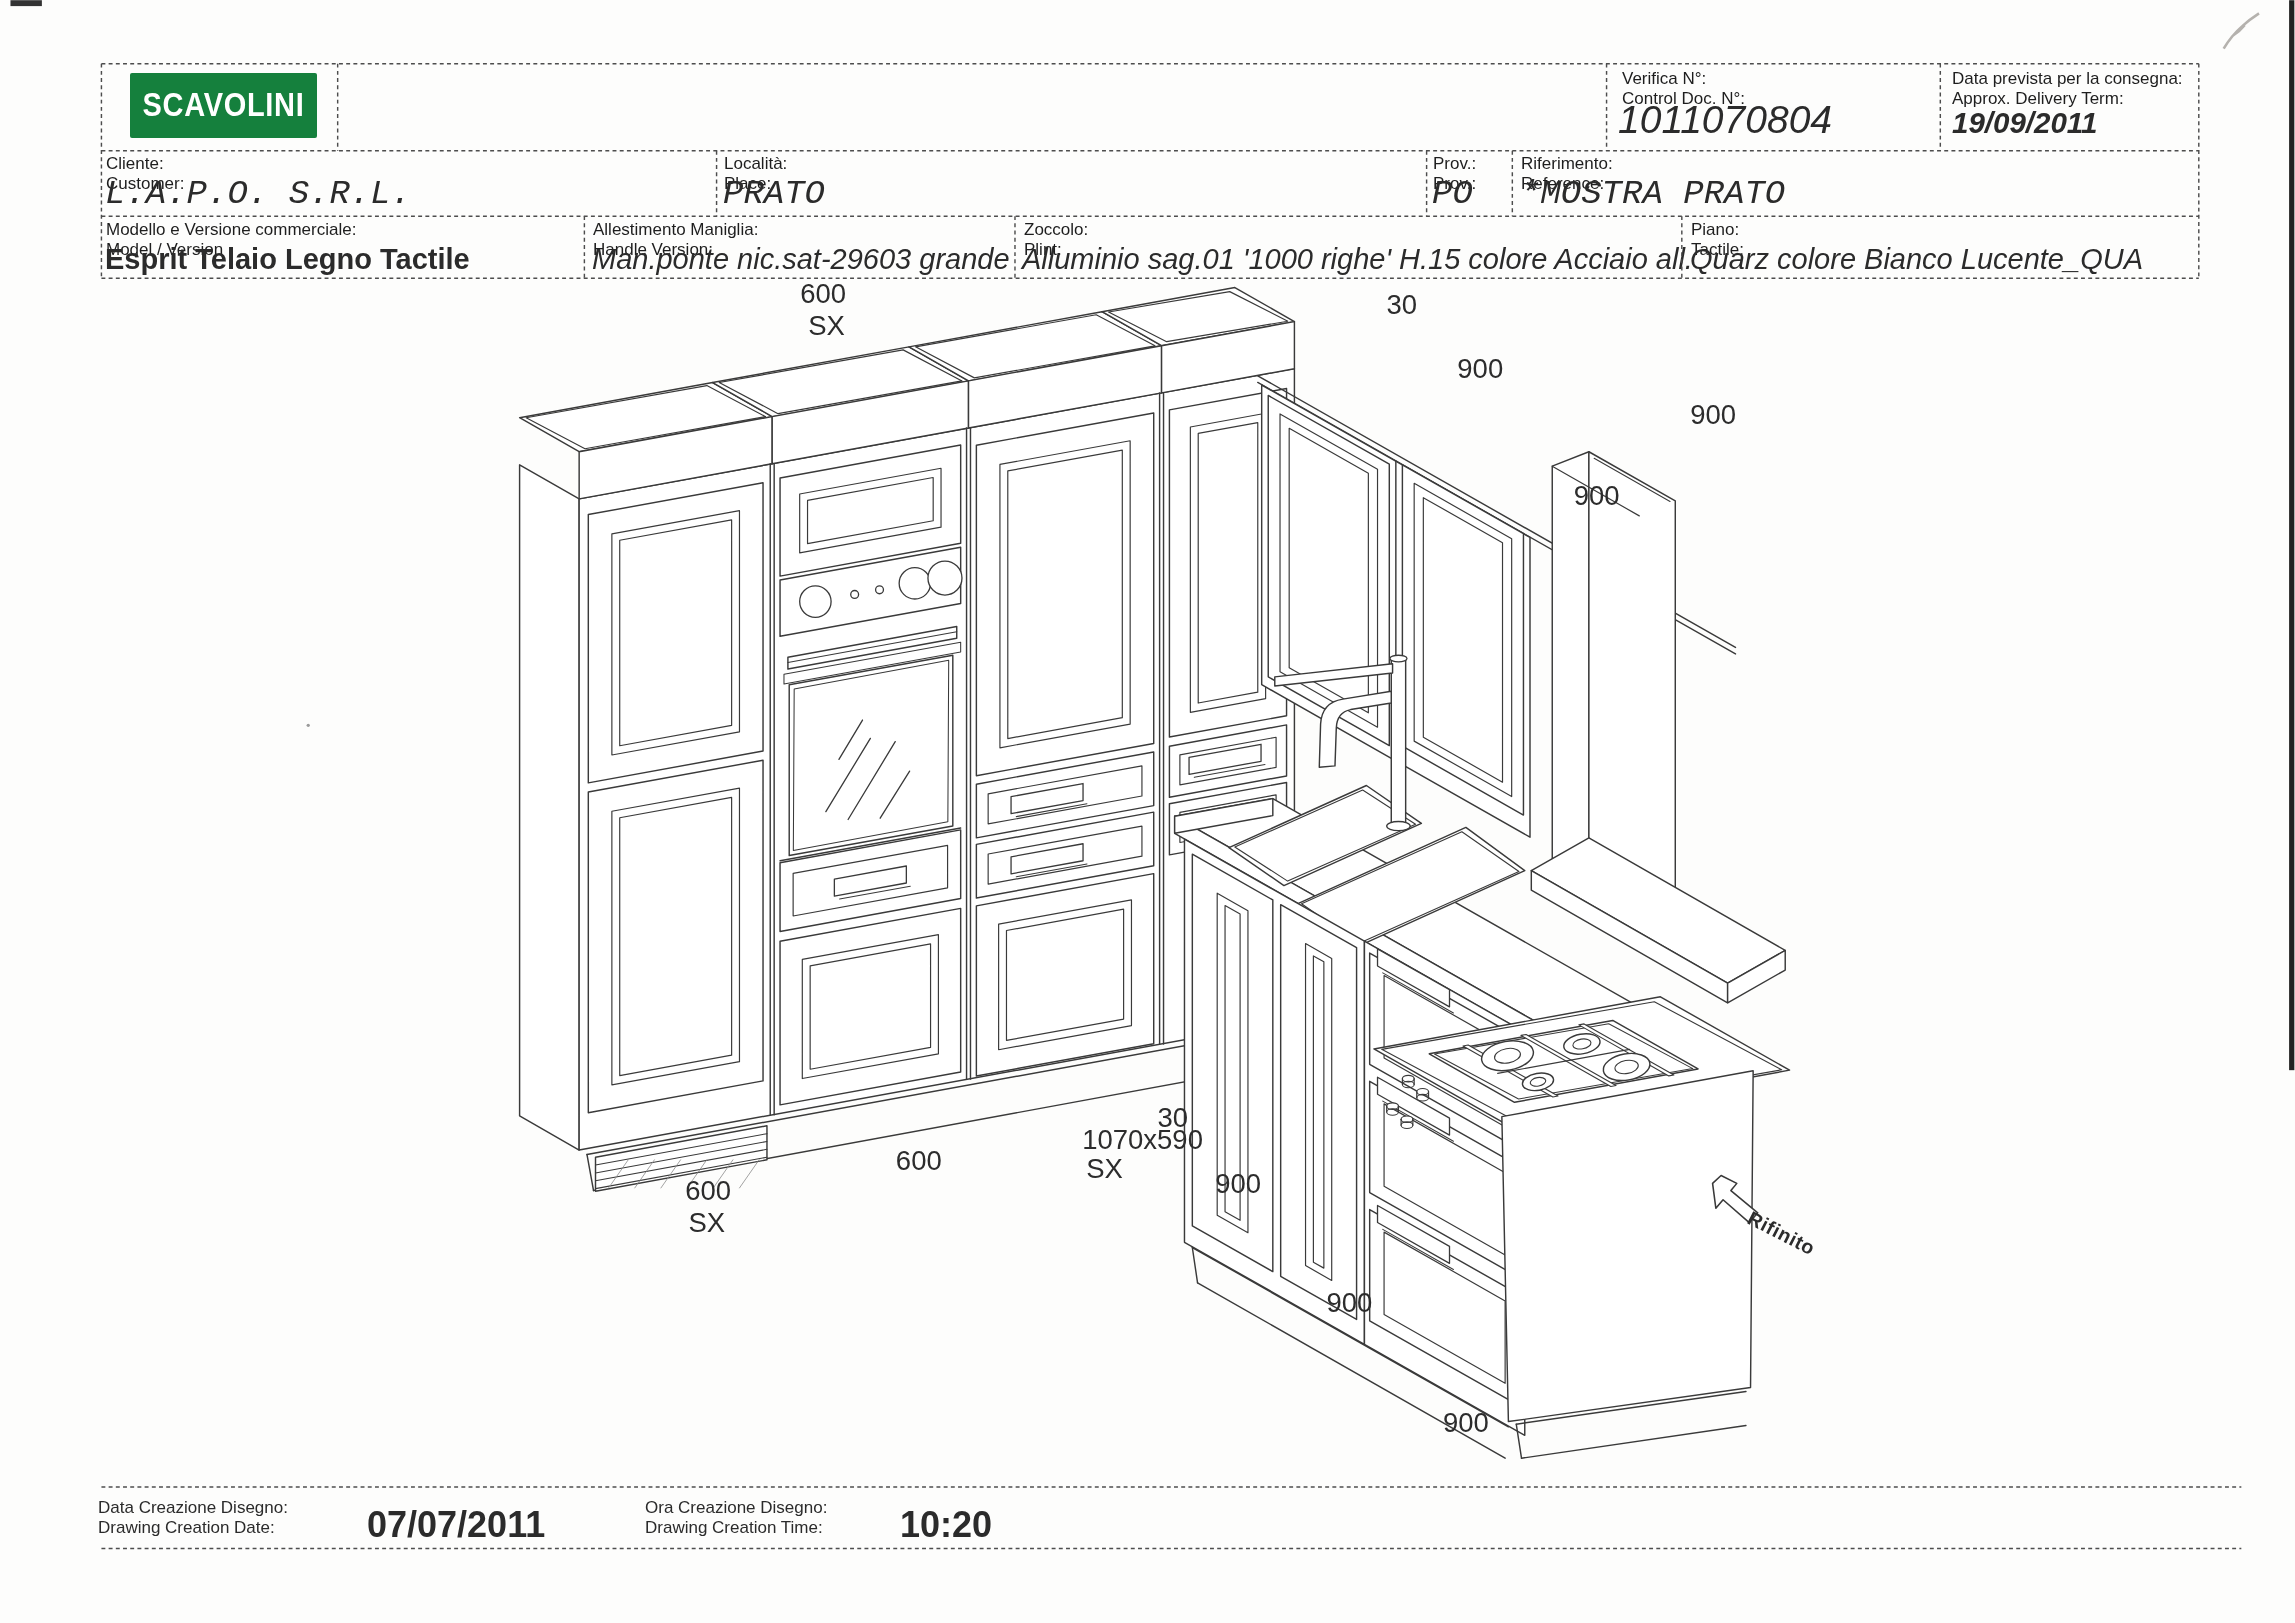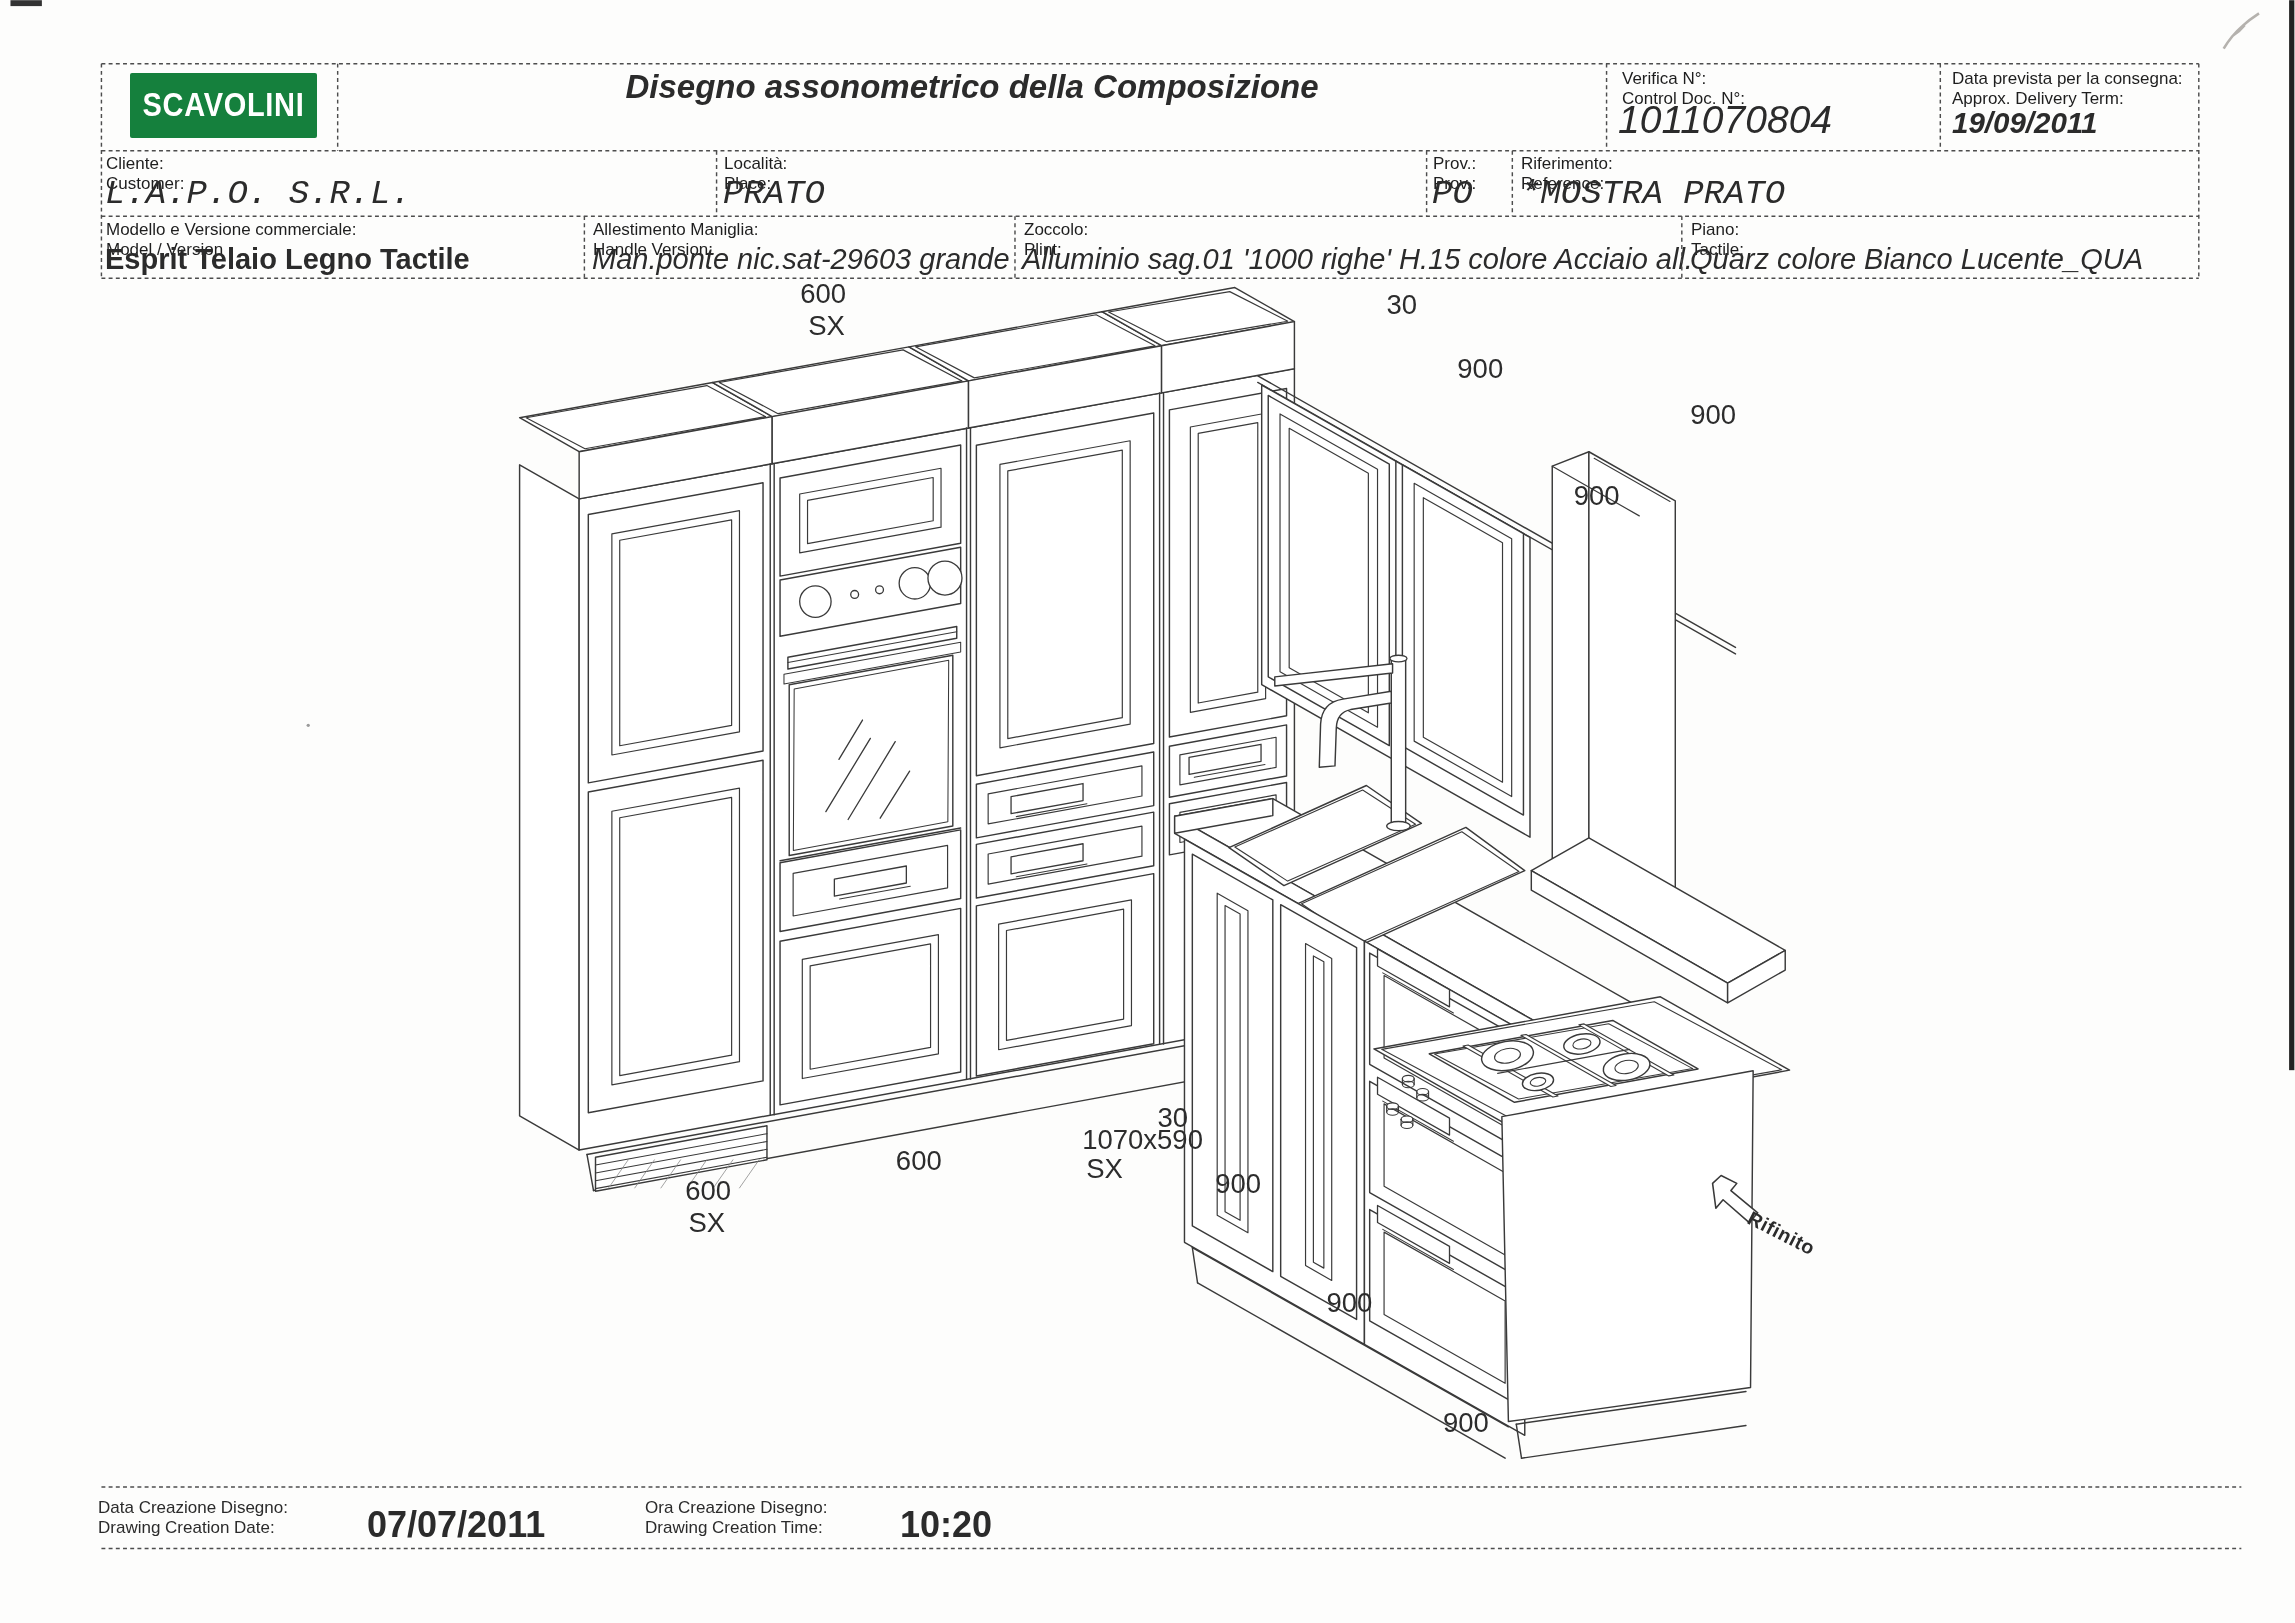--- a/index.html
+++ b/index.html
@@ -26,21 +26,20 @@
 </head>
 <body>
 
 <div id="page">
 
   <div id="logo" class="abs">
     <span>SCAVOLINI</span>
   </div>
 
   <div id="title-block" class="abs">
-    <div class="t1">Disegno assonometrico della Composizione</div>
   </div>
 
   <div class="abs cell-label" style="left:1622px;top:69px;">
     <div>Verifica N°:</div>
     <div>Control Doc. N°:</div>
   </div>
   <div class="abs vnum" style="left:1618px;top:98px;">1011070804</div>
 
   <div class="abs cell-label" style="left:1952px;top:69px;">
     <div>Data prevista per la consegna:</div>

